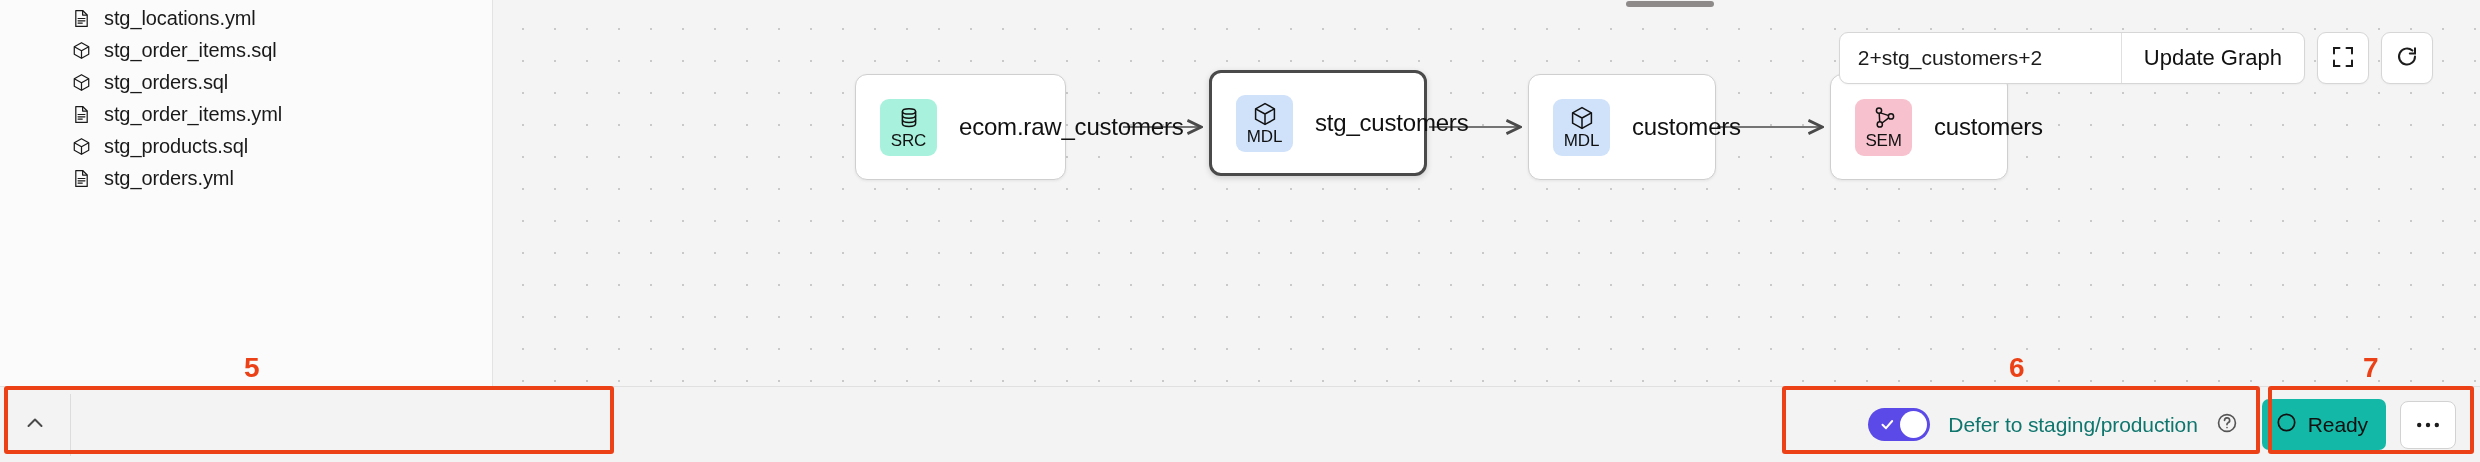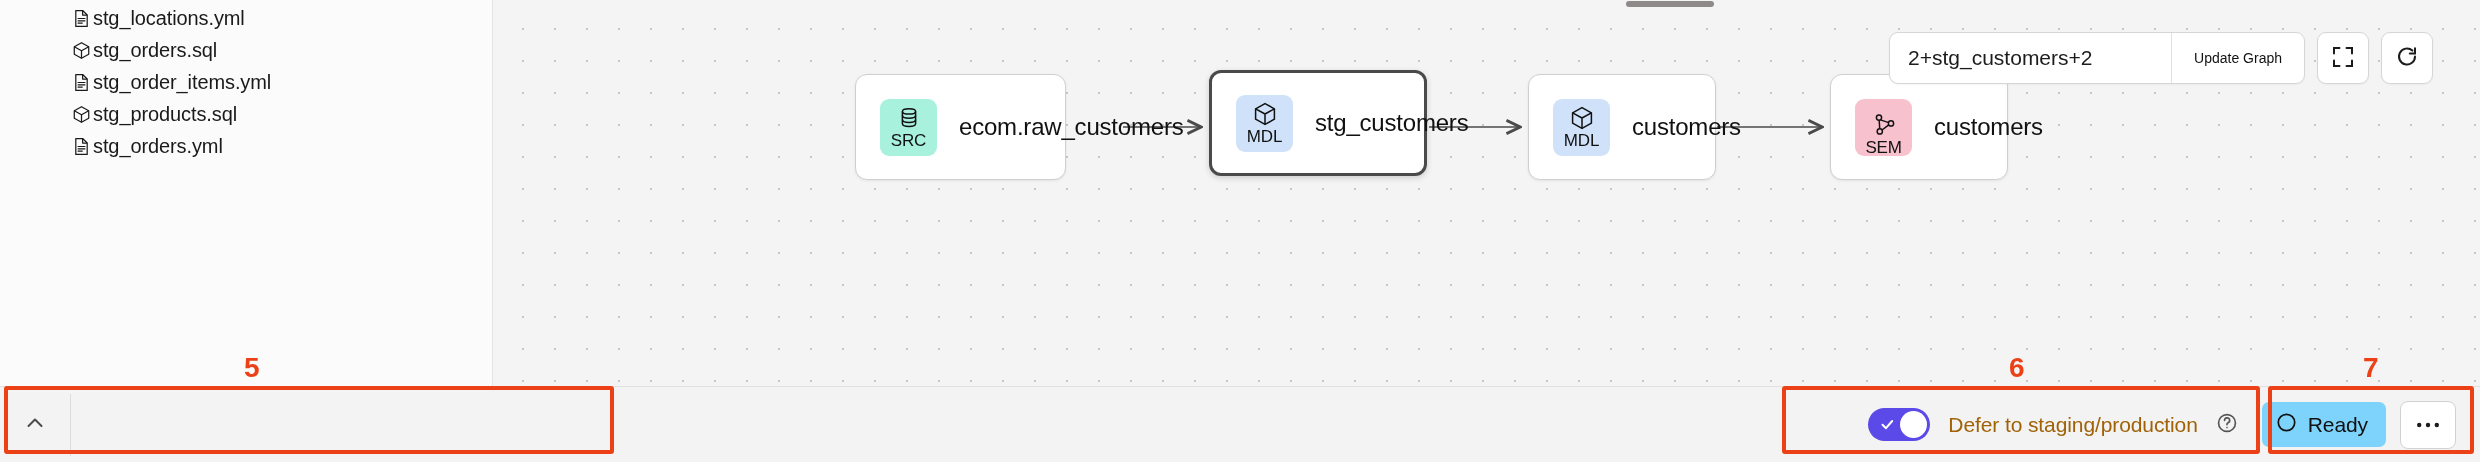--- a/index.html
+++ b/index.html
@@ -31,21 +31,21 @@
     background: #fbfbfb;
     border-right: 1px solid #e3e3e3;
     padding-top: 2px;
     overflow: hidden;
     position: relative;
   }
   .file-item {
     height: 32px;
     display: flex;
     align-items: center;
-    gap: 2px;
+    gap: 13px;
     padding-left: 72px;
     cursor: pointer;
   }
   .file-icon { width: 19px; height: 19px; flex: 0 0 19px; display:block; }
   .file-label {
     font-size: 20px;
     color: #1a1a1a;
     letter-spacing: -0.1px;
     white-space: nowrap;
   }
@@ -106,21 +106,21 @@
     font-family: "Liberation Sans", sans-serif;
     font-size: 21px;
     color: #1c1c1c;
     padding: 0 18px;
   }
   .update-graph-btn {
     border: none;
     border-left: 1px solid #e0e0e0;
     background: transparent;
     font-family: "Liberation Sans", sans-serif;
-    font-size: 14px;
+    font-size: 22px;
     color: #111;
     padding: 0 22px;
     cursor: pointer;
     white-space: nowrap;
   }
   .icon-btn {
     width: 52px; height: 52px;
     background: #ffffff;
     border: 1px solid #d6d6d6;
     border-radius: 9px;
@@ -247,40 +247,40 @@
     width: 27px; height: 27px;
     border-radius: 50%;
     background: #ffffff;
   }
   .toggle .tick {
     position: absolute;
     left: 12px; top: 9px;
   }
   .defer-label {
     font-size: 21px;
-    color: #a16207;
+    color: #0f766e;
     white-space: nowrap;
     letter-spacing: -0.1px;
   }
   .help-icon { cursor: pointer; display:block; }
 
   .status-zone {
     display: flex;
     align-items: center;
     gap: 14px;
     height: 100%;
     padding-right: 24px;
   }
   .ready-pill {
     display: flex;
     align-items: center;
     gap: 11px;
-    background: #7dd3fc;
+    background: #14b8a6;
     border-radius: 7px;
-    height: 45px;
+    height: 51px;
     padding: 0 18px 0 14px;
     cursor: pointer;
   }
   .ready-text {
     font-size: 21px;
     color: #101010;
     letter-spacing: -0.1px;
   }
   .more-btn {
     width: 56px; height: 48px;
@@ -323,20 +323,29 @@
       <div id="file-list">
           <div class="file-item">
             <span>
               <svg class="file-icon" viewBox="0 0 20 20" fill="none" stroke="#1a1a1a" stroke-width="1.3" stroke-linejoin="round">
                 <path d="M4 1.6h7.2L16 6.3v12.1H4z"></path>
                 <path d="M11.2 1.6v4.8H16"></path>
                 <path d="M6.4 10h7.2M6.4 12.4h7.2M6.4 14.8h4.4" stroke-linecap="round"></path>
               </svg>
             </span>
             <span class="file-label">stg_locations.yml</span>
+          </div>
+          <div class="file-item">
+            <span>
+              <svg class="file-icon" viewBox="0 0 20 20" fill="none" stroke="#1a1a1a" stroke-width="1.3" stroke-linejoin="round">
+                <path d="M10 1.8 17.6 6v8L10 18.2 2.4 14V6z"></path>
+                <path d="M2.4 6 10 10.2 17.6 6M10 10.2v8"></path>
+              </svg>
+            </span>
+            <span class="file-label">stg_order_items.sql</span>
           </div>
           <div class="file-item">
             <span>
               <svg class="file-icon" viewBox="0 0 20 20" fill="none" stroke="#1a1a1a" stroke-width="1.3" stroke-linejoin="round">
                 <path d="M10 1.8 17.6 6v8L10 18.2 2.4 14V6z"></path>
                 <path d="M2.4 6 10 10.2 17.6 6M10 10.2v8"></path>
               </svg>
             </span>
             <span class="file-label">stg_orders.sql</span>
           </div>
@@ -443,21 +452,21 @@
                 <svg width="26" height="26" viewBox="0 0 26 26" fill="none" stroke="#111" stroke-width="1.5" stroke-linejoin="round">
                   <path d="M13 2.6 22.4 7.8v10.4L13 23.4 3.6 18.2V7.8z"></path>
                   <path d="M3.6 7.8 13 13l9.4-5.2M13 13v10.4"></path>
                 </svg>
               </span>
               <span class="badge-text">MDL</span>
             </div>
             <span class="node-title">customers</span>
           </div>
           <div class="node" style="left: 1337px; top: 74px; width: 178px;">
-            <div class="node-badge" style="background: rgb(247, 194, 206); justify-content: flex-end;">
+            <div class="node-badge" style="background: rgb(247, 194, 206);">
               <span>
                 <svg width="26" height="26" viewBox="0 0 26 26" fill="none" stroke="#111" stroke-width="1.5">
                   <circle cx="8" cy="5.6" r="2.6"></circle>
                   <circle cx="20" cy="11.4" r="2.6"></circle>
                   <circle cx="8.8" cy="19.4" r="2.6"></circle>
                   <path d="M9.3 7.9l8.6 2.7M8.2 8.2l.5 8.6M17.7 12.9l-6.6 5.1"></path>
                 </svg>
               </span>
               <span class="badge-text">SEM</span>
             </div>

